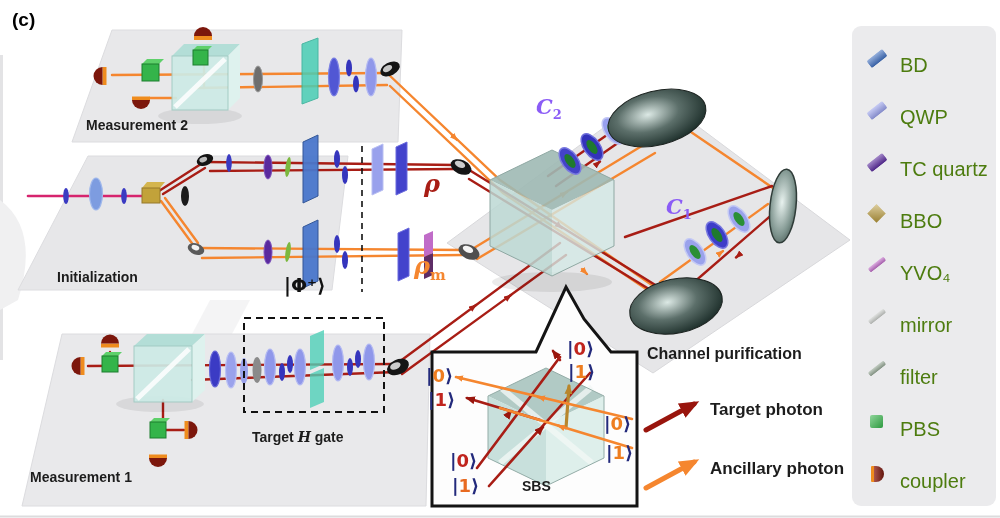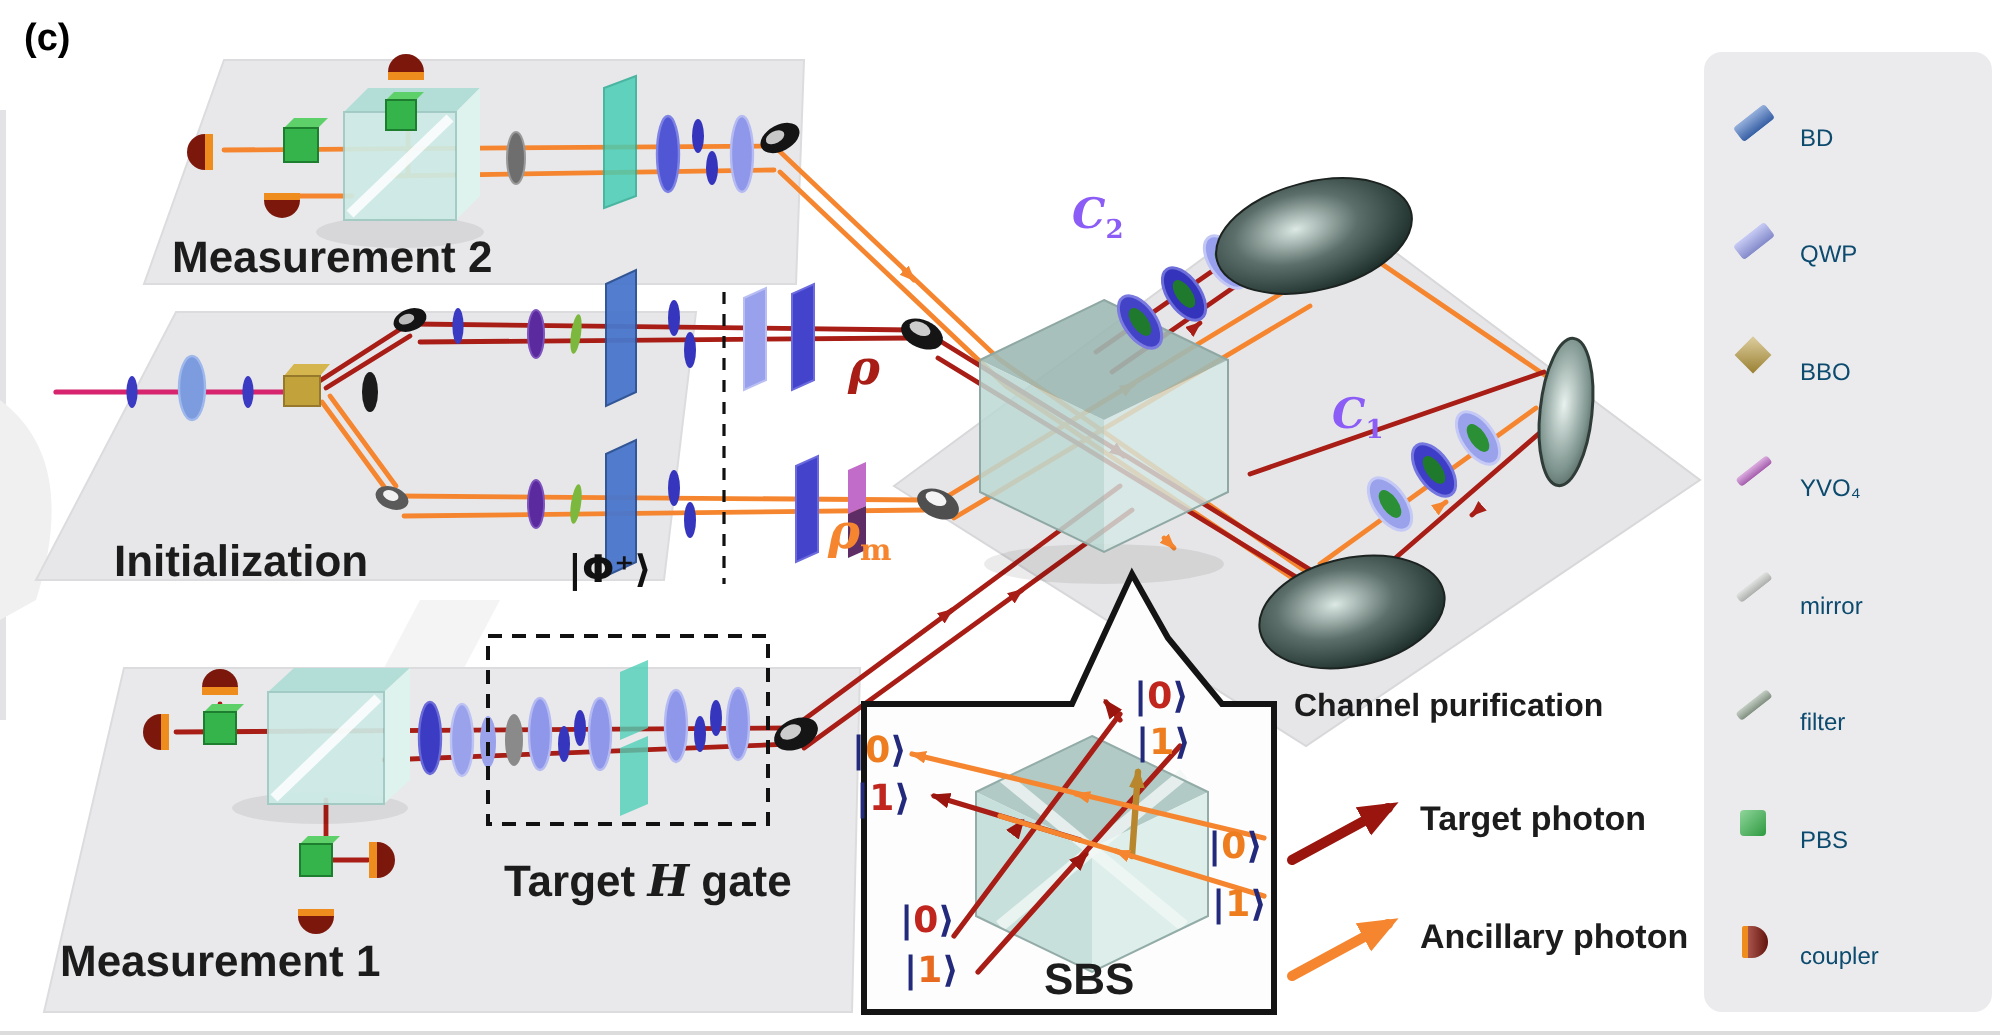--- a/index.html
+++ b/index.html
@@ -1,20 +1,20 @@
 <!DOCTYPE html>
 <html><head>
 <meta charset="utf-8">
 <style>
   html,body{margin:0;padding:0;background:#fff;}
   .stage{position:relative;width:1000px;height:518px;background:#ffffff;overflow:hidden;
          font-family:"Liberation Sans",sans-serif;}
   svg.scene{position:absolute;left:0;top:0;}
   .lbl{position:absolute;color:#141414;white-space:nowrap;line-height:1;}
-  .module{font-size:22px;font-weight:600;color:#1c1c1c;}
+  .module{font-size:14px;font-weight:600;color:#1c1c1c;}
   .panel-label{font-weight:bold;font-size:19px;color:#000;}
   .math{font-family:"DejaVu Serif","Liberation Serif",serif;font-style:italic;}
   .rho{font-size:24px;font-weight:bold;}
   .cbig{font-size:21px;font-weight:bold;color:#8b5cf6;}
   .cbig sub,.rho sub{font-size:62%;font-style:normal;}
   .ket{font-family:"DejaVu Sans","Liberation Sans",sans-serif;font-size:18px;font-weight:600;}
   .bell{font-family:"DejaVu Sans","Liberation Sans",sans-serif;font-size:19px;font-weight:600;color:#111;}
   .photon-lbl{font-size:17px;font-weight:600;color:#1c1c1c;}
   
   .legend{position:absolute;left:852px;top:26px;width:144px;height:480px;background:#ebebed;
@@ -30,21 +30,21 @@
   .shape.leaf{width:20px;height:7px;border-radius:0 100% 0 100%;transform:rotate(-38deg);
               background-image:linear-gradient(180deg,rgba(255,255,255,.4),rgba(0,0,0,.12));}
   .shape.diamond{width:13px;height:13px;transform:rotate(45deg);top:5px;left:6px;
               background-image:linear-gradient(135deg,rgba(255,255,255,.5),rgba(0,0,0,.18));}
   .shape.square{width:13px;height:13px;top:5px;left:6px;border-radius:2px;
               background-image:linear-gradient(135deg,rgba(255,255,255,.45),rgba(0,0,0,.15));}
   .shape.coupler{width:16px;height:16px;top:4px;left:4px;background:none;}
   .shape.coupler .c-bar{position:absolute;left:3px;top:0;width:4px;height:16px;background:#ef8c1e;border-radius:1px;}
   .shape.coupler .c-dome{position:absolute;left:6px;top:0;width:10px;height:16px;
               border-radius:0 16px 16px 0;background-image:linear-gradient(90deg,rgba(255,255,255,.25),rgba(0,0,0,.3));}
-  .lg-label{font-size:12px;color:#0c4a6e;margin-top:15px;}
+  .lg-label{font-size:20px;color:#4d7c0f;margin-top:15px;}
 </style>
 </head>
 <body>
 
 <div class="stage">
 
 <svg class="scene" width="1000" height="518" viewBox="0 0 1000 518">
   <defs>
     <marker id="aR" markerWidth="10" markerHeight="8" refX="7" refY="3.2" orient="auto" markerUnits="userSpaceOnUse">
       <path d="M0,0 L8,3.2 L0,6.4 Z" fill="#a81d15"></path>
@@ -417,20 +417,26 @@
         <span class="lg-label">BD</span>
       </div>
   <div class="lg-row">
         <span class="lg-icon">
           <span class="shape slab" style="background-color: rgb(153, 161, 236);"></span>
         </span>
         <span class="lg-label">QWP</span>
       </div>
   <div class="lg-row">
         <span class="lg-icon">
+          <span class="shape slab" style="background-color: rgb(90, 42, 158);"></span>
+        </span>
+        <span class="lg-label">TC quartz</span>
+      </div>
+  <div class="lg-row">
+        <span class="lg-icon">
           <span class="shape diamond" style="background-color: rgb(187, 156, 61);"></span>
         </span>
         <span class="lg-label">BBO</span>
       </div>
   <div class="lg-row">
         <span class="lg-icon">
           <span class="shape slab thin" style="background-color: rgb(192, 108, 200);"></span>
         </span>
         <span class="lg-label">YVO₄</span>
       </div>

